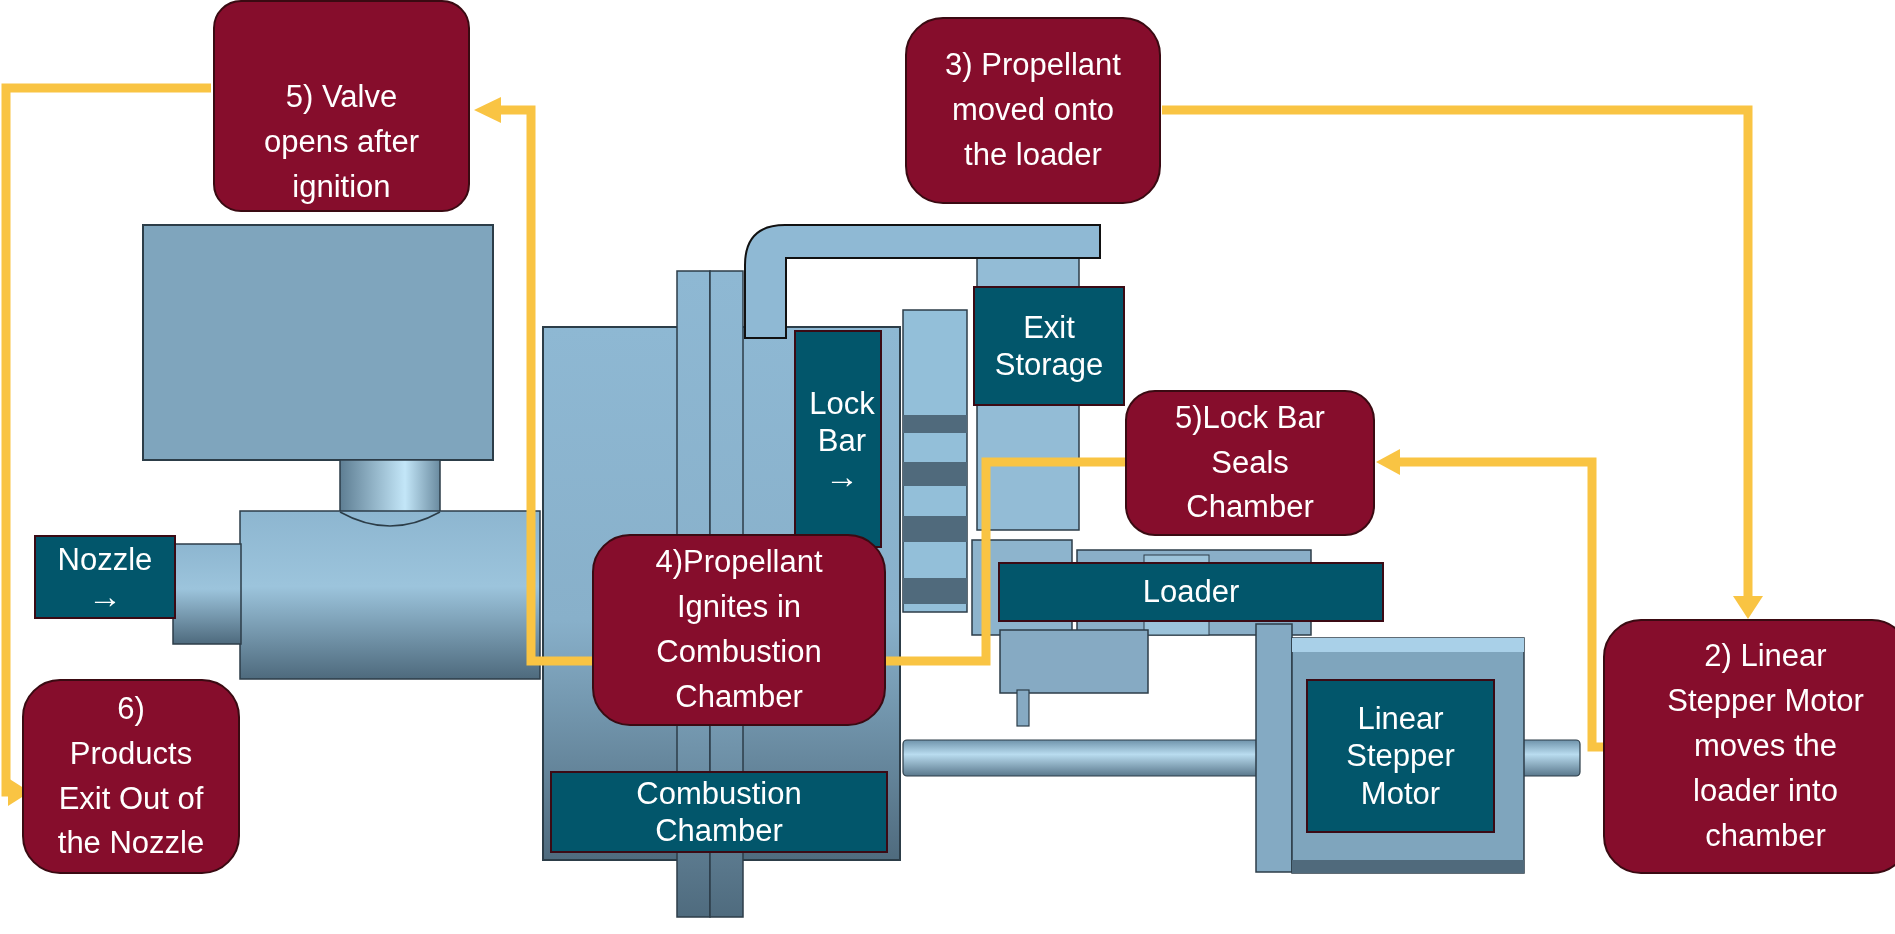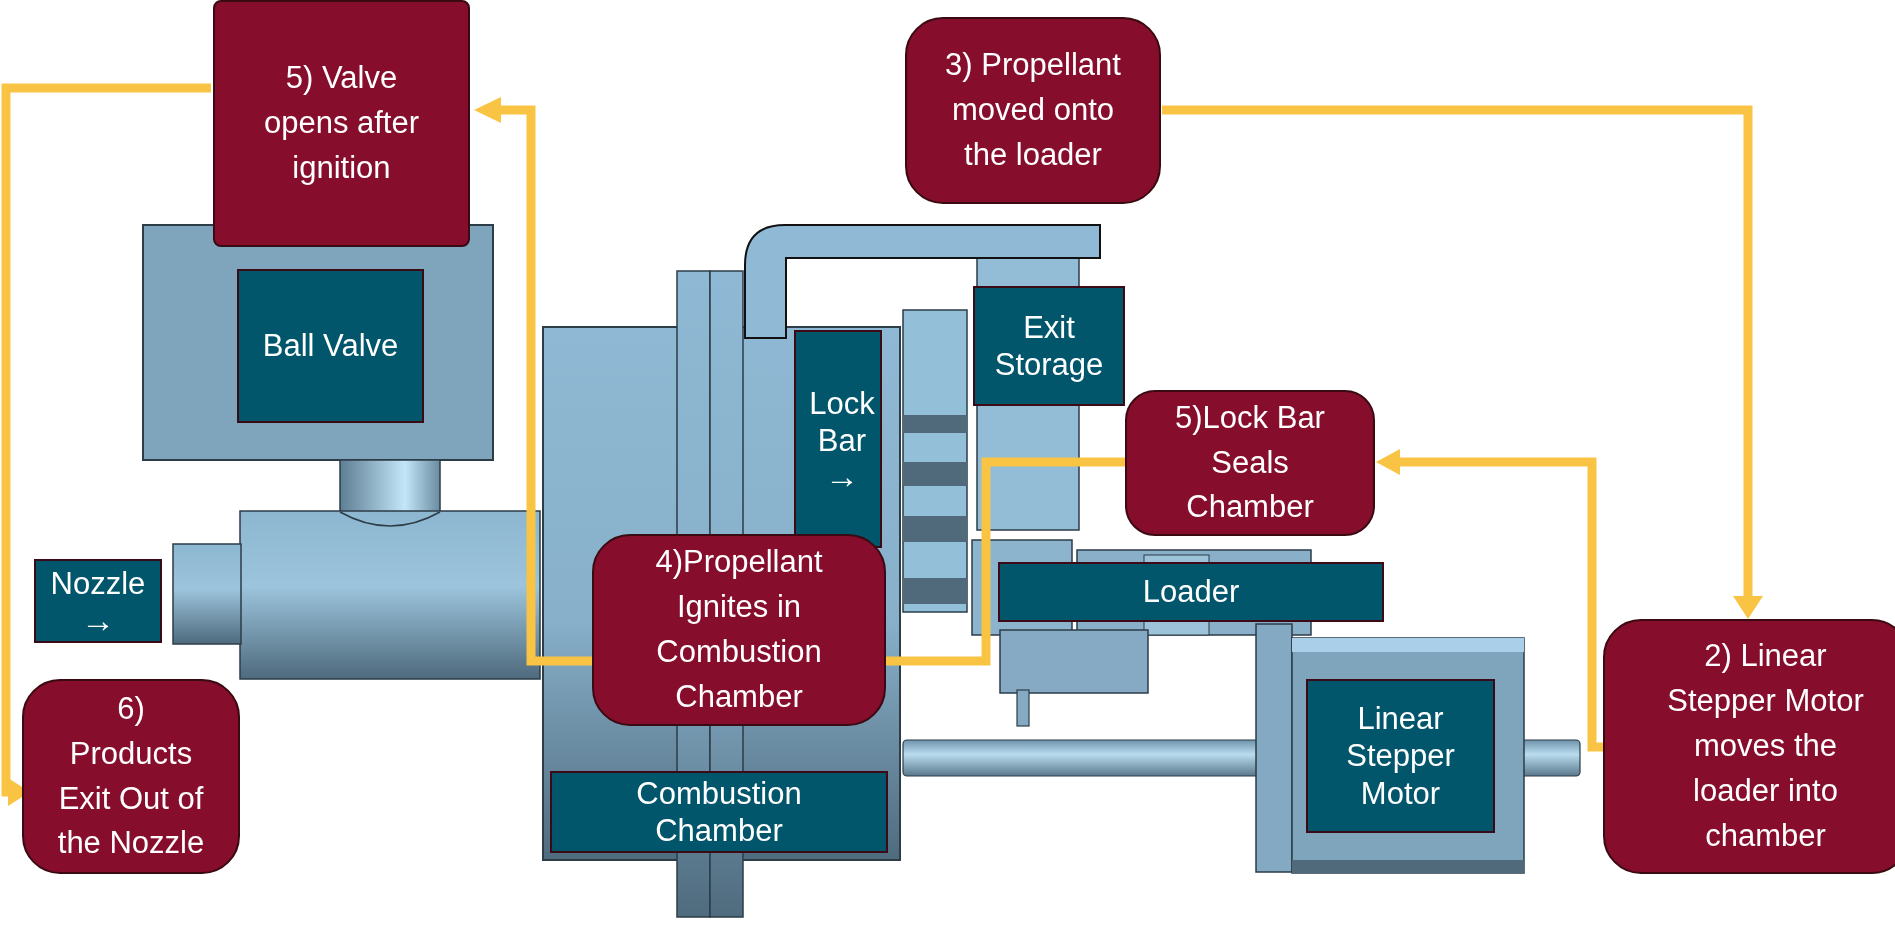--- a/index.html
+++ b/index.html
@@ -96,24 +96,21 @@
     </g>
     <g fill="#f9c443">
       <polygon points="1733,596 1763,596 1748,619"></polygon>
       <polygon points="1400,449 1400,475 1376,462"></polygon>
       <polygon points="873,648 873,674 849,661"></polygon>
       <polygon points="501,97 501,123 474,110"></polygon>
       <polygon points="8,778 8,806 30,792"></polygon>
     </g>
   </svg>
 
-  <div class="lbl" style="left:237px;top:269px;width:187px;height:154px;">
-    <span>Ball Valve</span>
-  </div>
-  <div class="lbl" style="left:34px;top:535px;width:128px;height:84px;margin-top:24px;">
+  <div class="lbl" style="left:34px;top:535px;width:142px;height:84px;">
     <span>Nozzle</span>
     <span class="arrowglyph">→</span>
   </div>
   <div class="lbl" style="left:794px;top:330px;width:88px;height:218px;padding-left:8px;">
     <span>Lock
 Bar</span>
     <span class="arrowglyph">→</span>
   </div>
   <div class="lbl" style="left:973px;top:286px;width:152px;height:120px;">
     <span>Exit
@@ -148,21 +145,21 @@
     <span>5)Lock Bar
 Seals
 Chamber</span>
   </div>
   <div class="step" style="left:592px;top:534px;width:294px;height:192px;">
     <span>4)Propellant
 Ignites in
 Combustion
 Chamber</span>
   </div>
-  <div class="step" style="left:213px;top:0px;width:257px;height:247px;border-radius:8px;">
+  <div class="step" style="left:213px;top:0px;width:257px;height:212px;border-radius:28px;align-items:flex-end;">
     <span>5) Valve
 opens after
 ignition</span>
   </div>
   <div class="step" style="left:22px;top:679px;width:218px;height:195px;">
     <span>6)
 Products
 Exit Out of
 the Nozzle</span>
   </div>

